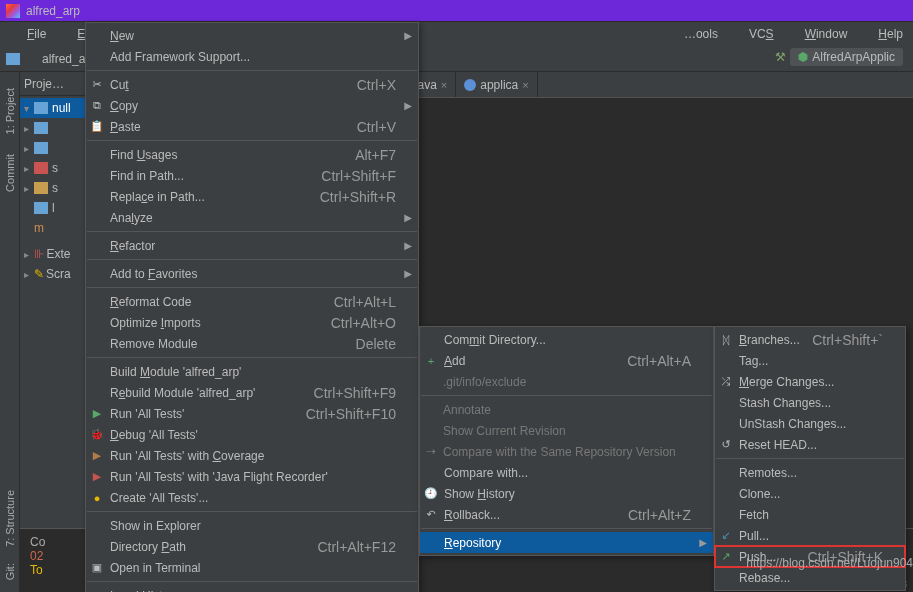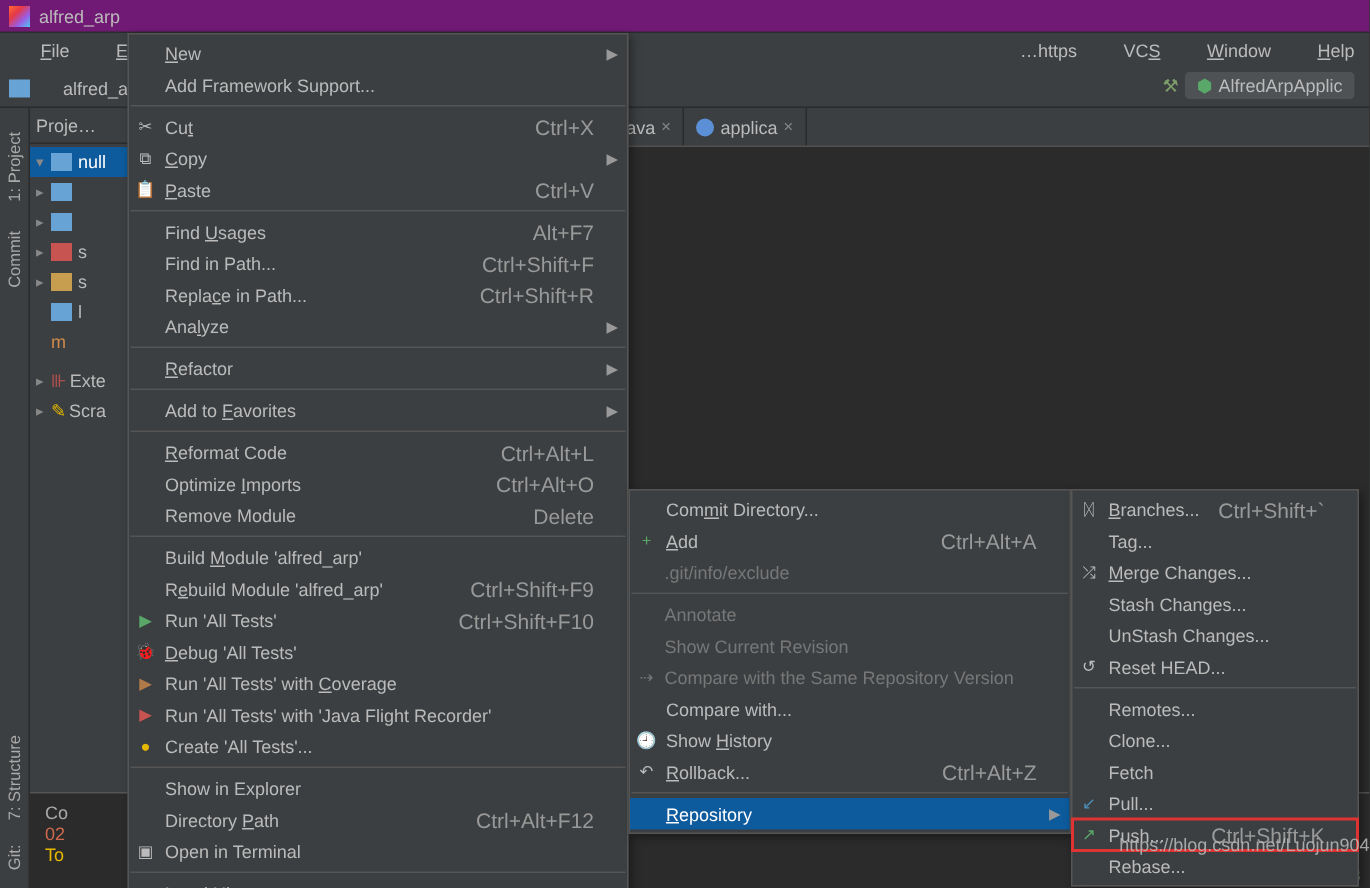--- a/index.html
+++ b/index.html
@@ -1,17 +1,17 @@
 <!DOCTYPE html>
 <html><head>
 <meta charset="utf-8">
 <style>
 * { margin:0; padding:0; box-sizing:border-box; font-family:"Segoe UI",Arial,sans-serif; font-size:12px; }
 body { background:#3c3f41; color:#bbbbbb; width:913px; height:592px; overflow:hidden; position:relative; }
-.title-bar { height:22px; background:#701a75; display:flex; align-items:center; padding:0 6px; border-bottom:1px solid #2b2b2b; }
+.title-bar { height:22px; background:#6d28d9; display:flex; align-items:center; padding:0 6px; border-bottom:1px solid #2b2b2b; }
 .ij-icon { width:14px; height:14px; background:linear-gradient(135deg,#ff6b35,#e63946,#9b5de5,#4cc9f0); margin-right:6px; }
 .menu-bar { height:24px; display:flex; align-items:center; padding:0 4px; gap:2px; }
 .menu-bar span { padding:2px 6px; cursor:default;margin-left:17px; }
 .menu-bar u { text-decoration:underline; }
 .crumbs { height:26px; display:flex; align-items:center; padding:0 6px; gap:20px; border-bottom:1px solid #2b2b2b; }
 .folder-icon { width:14px; height:12px; background:#68a3d6; display:inline-block; margin-right:2px; }
 .main { display:flex; height:calc(100% - 72px); }
 .vtab { width:20px; background:#3c3f41; border-right:1px solid #2b2b2b; display:flex; flex-direction:column; align-items:center; padding-top:8px; }
 .vtab-label { writing-mode:vertical-rl; transform:rotate(180deg); padding:8px 1px; font-size:11px; color:#aaa; }
 .project-pane { width:72px; background:#3b3f41; border-right:1px solid #2b2b2b; position:relative; }
@@ -61,21 +61,21 @@
 <div class="title-bar">
   <span class="ij-icon"></span>
   <span>alfred_arp</span>
 </div>
 
 <div class="menu-bar">
   <span><u>F</u>ile</span>
   <span><u>E</u>dit</span>
   <span><u>V</u>iew</span>
   <span style="flex:1"></span>
-  <span>…https</span>
+  <span>…ools</span>
   <span>VC<u>S</u></span>
   <span><u>W</u>indow</span>
   <span><u>H</u>elp</span>
 </div>
 
 <div class="crumbs">
   <span class="folder-icon"></span>
   <span>alfred_ar</span>
 </div>
 

